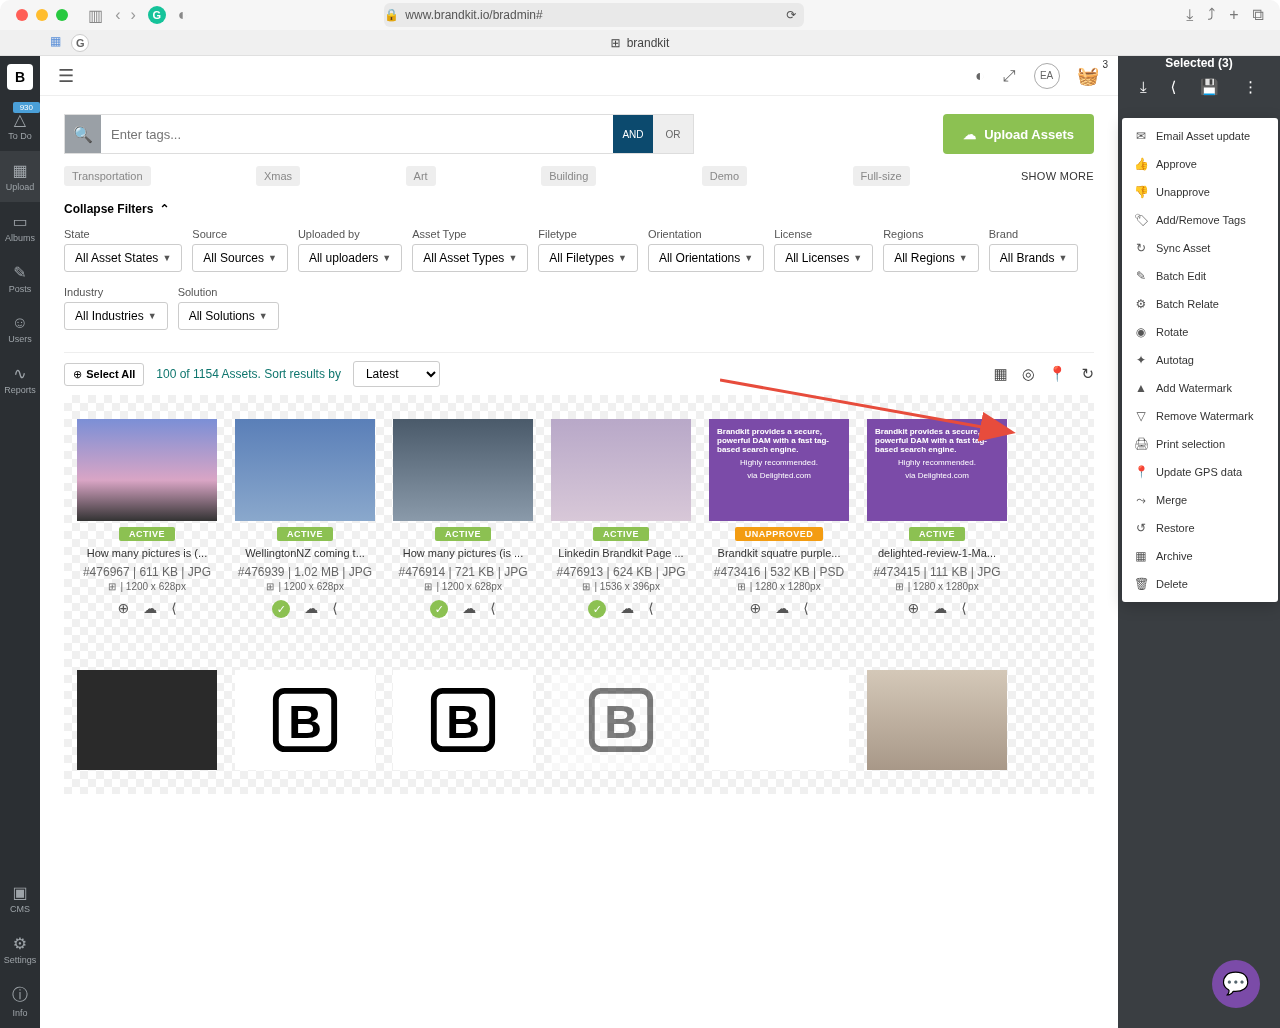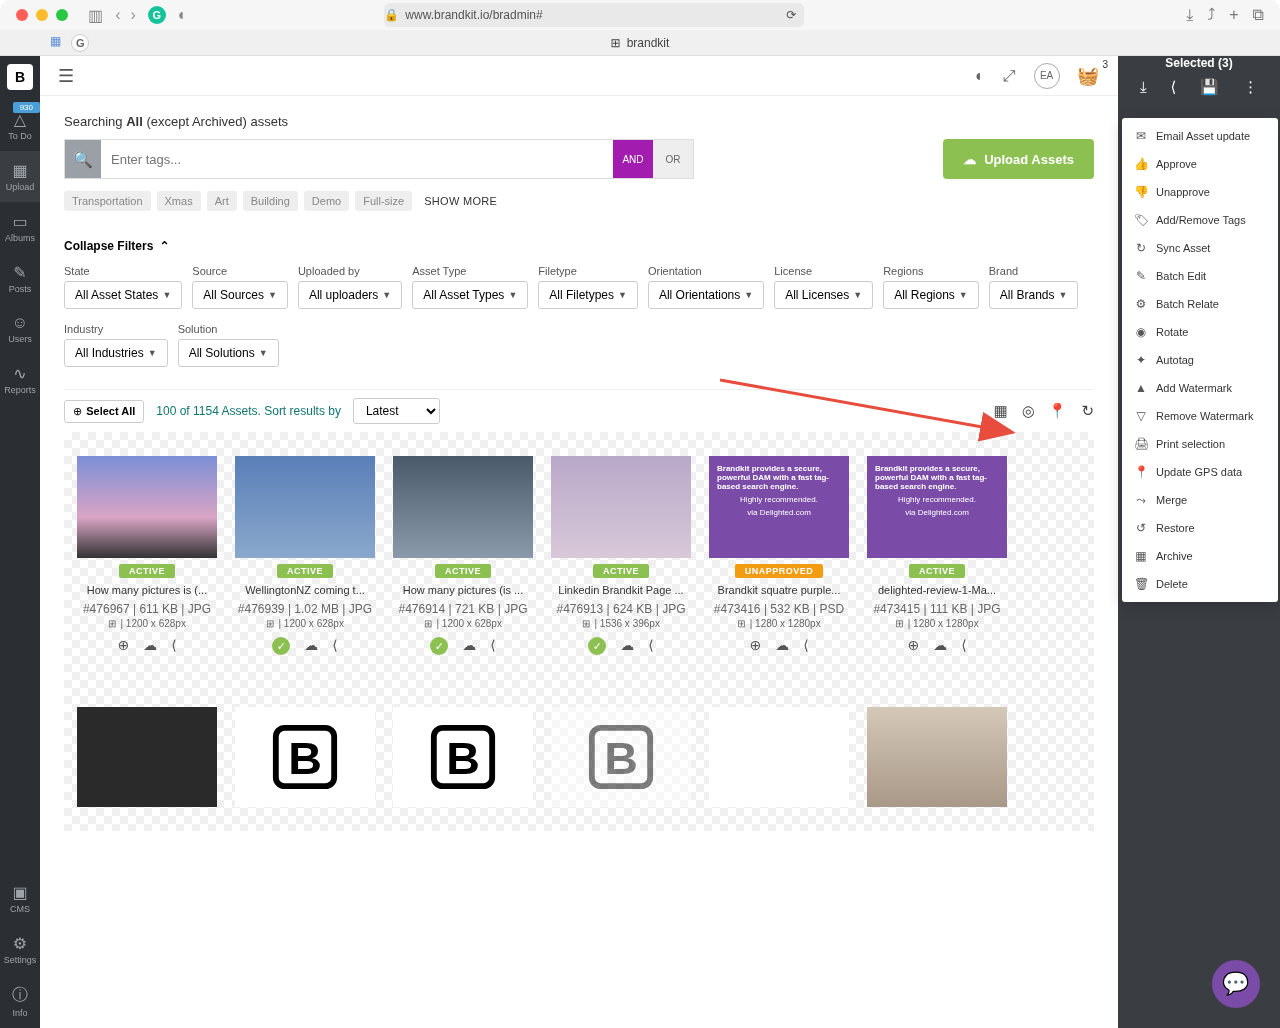--- a/index.html
+++ b/index.html
@@ -33,23 +33,23 @@
 .basket { position:relative; font-size:18px;}
 .basket-count { position:absolute; top:-6px; right:-8px; font-size:10px; color:#333;}
 .content { padding: 18px 24px; }
 .search-heading { font-size:13px; color:#333; margin-bottom:10px;}
 .search-row { display:flex; gap:12px; align-items:stretch; margin-bottom:12px;}
 .search-box { display:flex; flex:1; max-width:630px; height:40px; border:1px solid #ddd;}
 .search-btn { width:36px; background:#9aa0a6; display:flex; align-items:center; justify-content:center; color:#fff;}
 .search-input { flex:1; border:none; padding:0 10px; font-size:13px; outline:none;}
 .logic-btns { display:flex; }
 .logic-btn { width:40px; display:flex; align-items:center; justify-content:center; font-size:10px; color:#666; background:#eee;}
-.logic-btn.active { background:#a21caf; color:#fff;}
+.logic-btn.active { background:#0c4a6e; color:#fff;}
 .upload-btn { margin-left:auto; background:#8cc152; color:#fff; border:none; border-radius:4px; padding:0 20px; display:flex; align-items:center; gap:8px; font-size:13px; font-weight:600; cursor:pointer; height:40px;}
-.tag-chips { display:flex; gap:6px; align-items:center; margin-bottom:28px;}
+.tag-chips { display:flex; gap:6px; align-items:center; margin-bottom:16px;justify-content:space-between;}
 .chip { background:#eee; color:#888; font-size:11px; padding:4px 8px; border-radius:3px;}
 .show-more { font-size:11px; color:#333; margin-left:6px; letter-spacing:0.3px;}
 .collapse-row { font-size:12px; font-weight:600; margin-bottom:12px; display:flex; align-items:center; gap:6px;}
 .filters { display:flex; flex-wrap:wrap; gap:14px 10px; margin-bottom:22px;}
 .filter-group { display:flex; flex-direction:column; gap:4px;}
 .filter-label { font-size:11px; color:#555;}
 .filter-select { border:1px solid #ccc; border-radius:3px; padding:6px 10px; font-size:12px; background:#fff; display:flex; align-items:center; gap:4px; cursor:pointer;}
 .caret { font-size:9px; color:#555;}
 .results-bar { display:flex; align-items:center; gap:12px; padding:8px 0; border-top:1px solid #eee;}
 .select-all-btn { border:1px solid #ccc; border-radius:3px; padding:4px 8px; font-size:11px; display:flex; align-items:center; gap:4px; cursor:pointer;}
@@ -180,23 +180,20 @@
         <span>◐</span>
         <span>⤢</span>
         <div class="avatar-circle">
             <span>EA</span>
           </div>
         <div class="basket">🧺<span class="basket-count">3</span></div>
       </div>
     </div>
 
     <div class="content">
-      <div class="search-heading">
-        <span>Searching </span><b>All</b><span> (except Archived) assets</span>
-      </div>
 
       <div class="search-row">
         <div class="search-box">
           <div class="search-btn">🔍</div>
           <input class="search-input" placeholder="Enter tags..." style="">
           <div class="logic-btns">
             <div class="logic-btn active">AND</div>
             <div class="logic-btn">OR</div>
           </div>
         </div>

